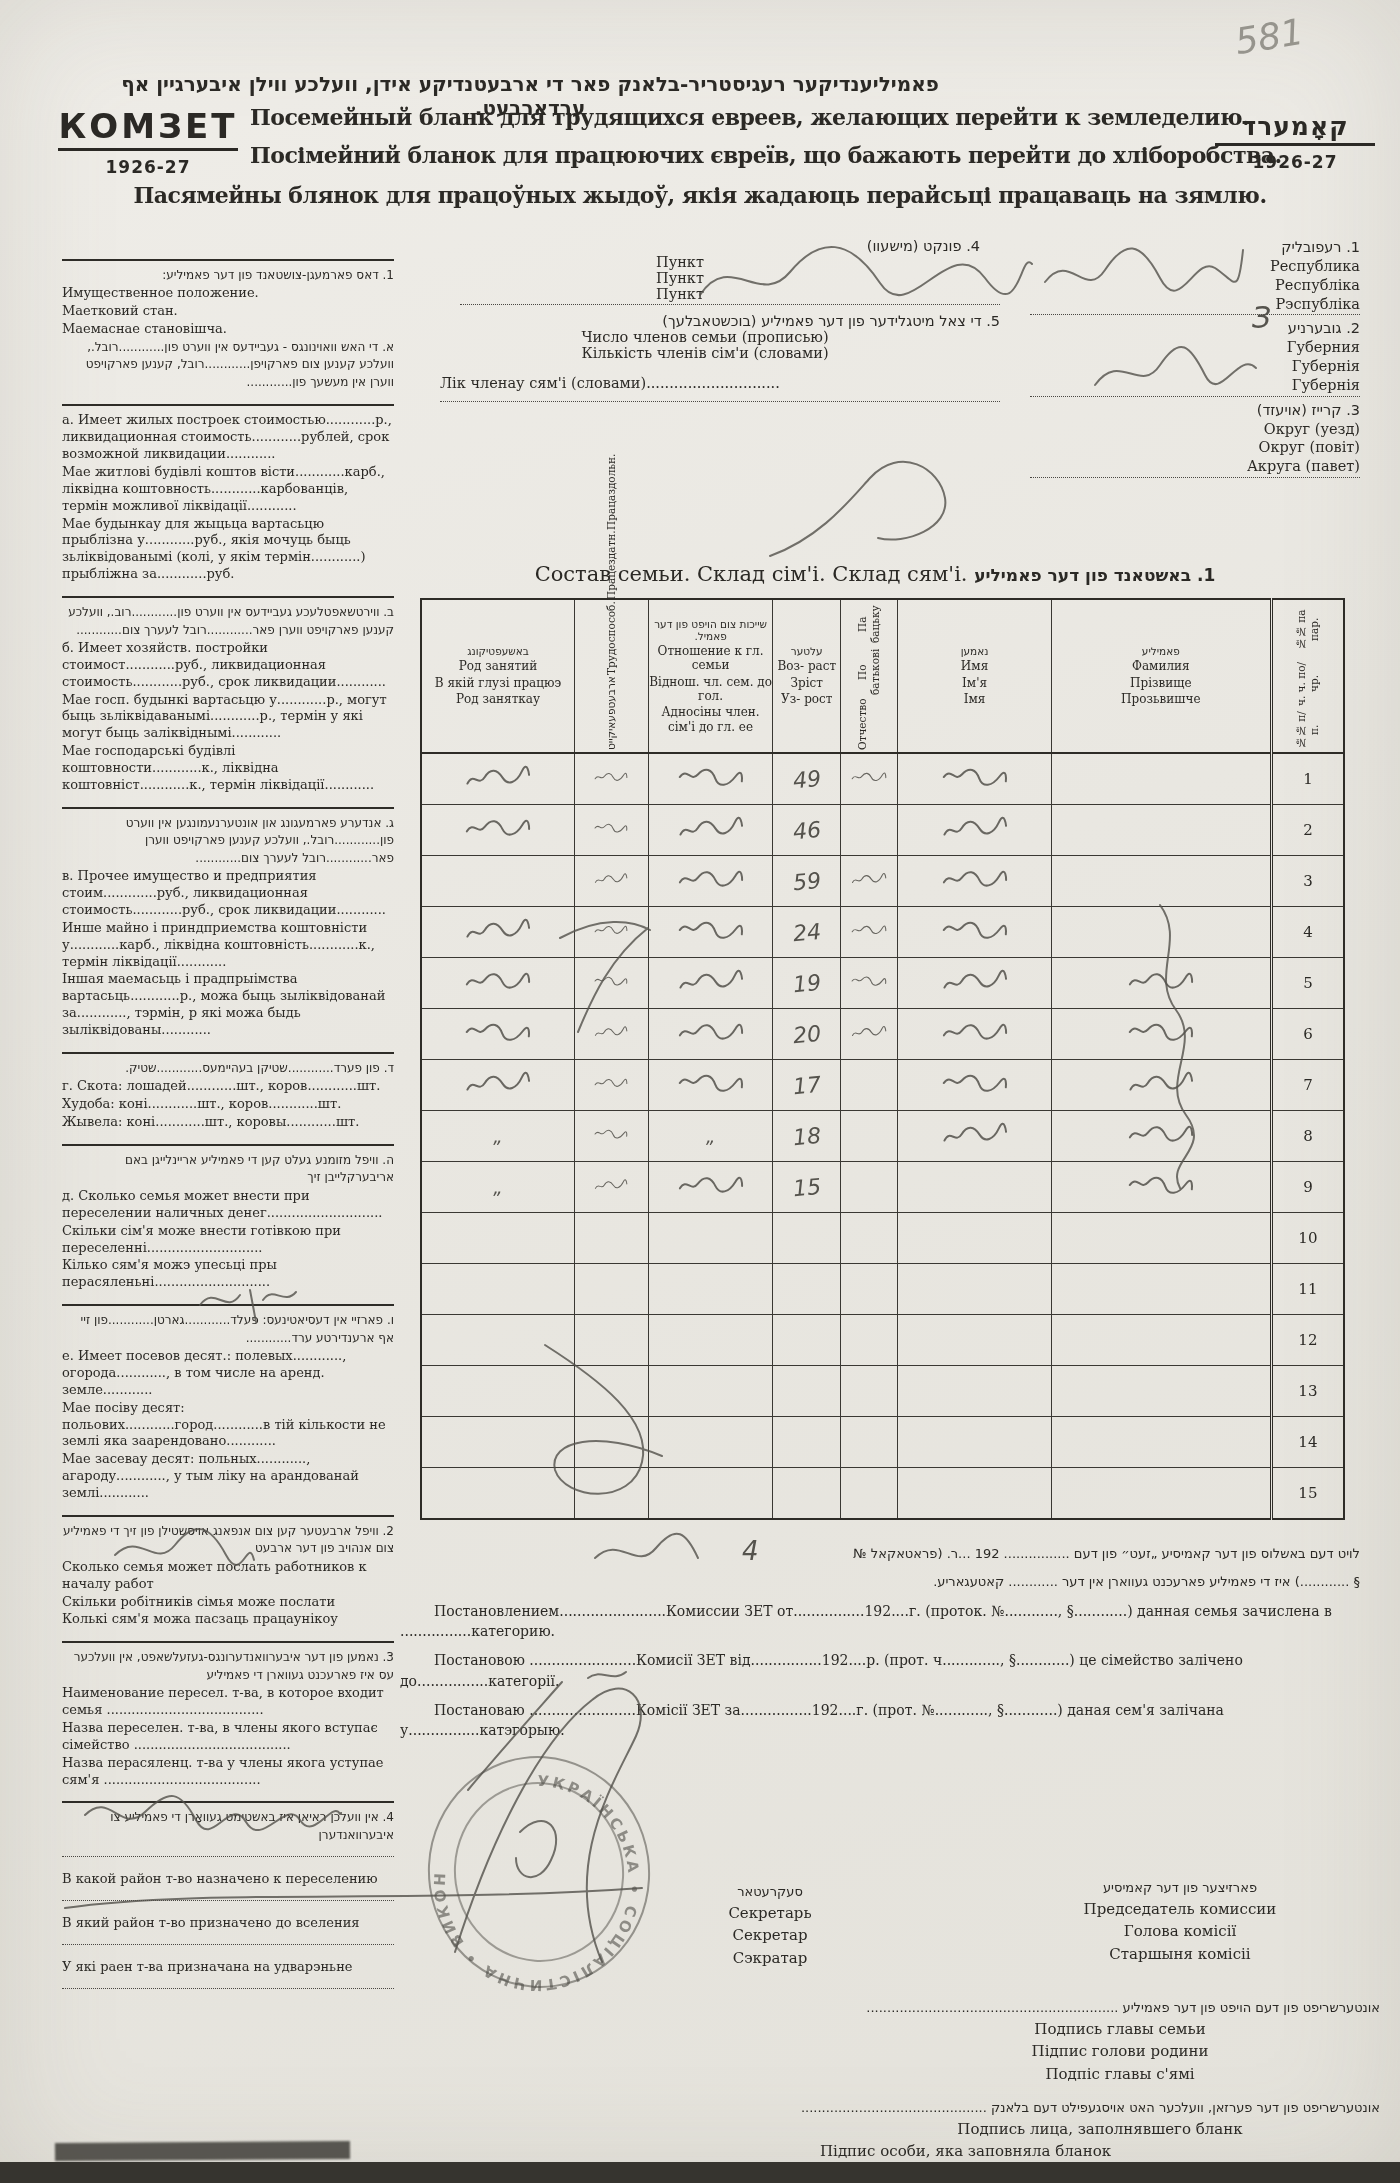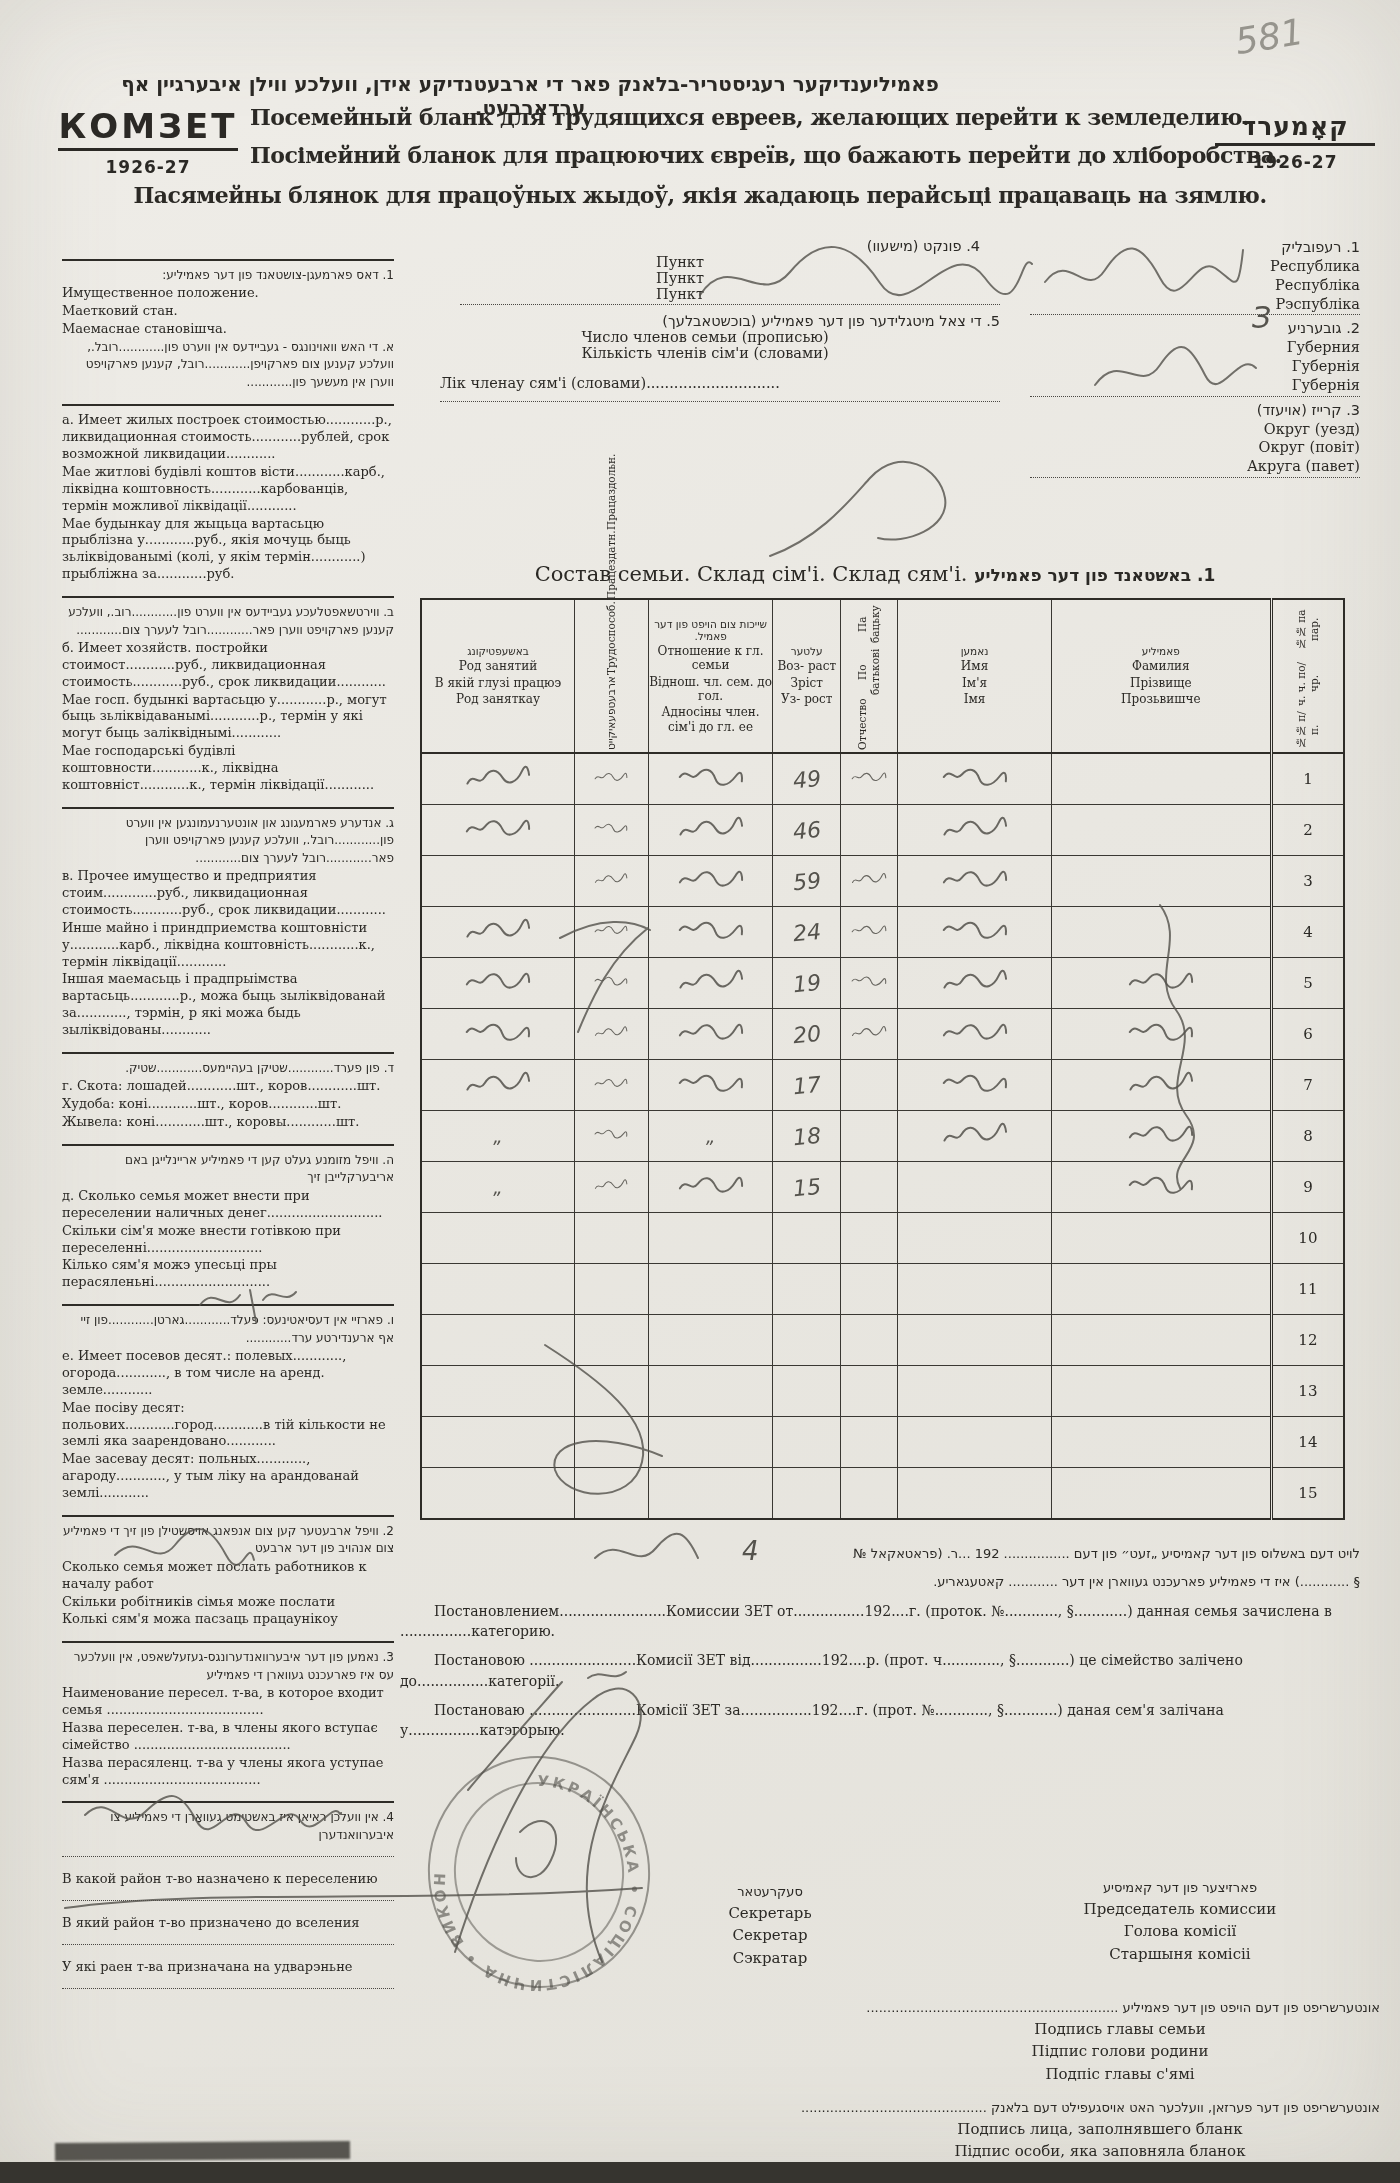--- a/index.html
+++ b/index.html
@@ -540,21 +540,21 @@
   <div class="abs sigblock" style="left:680px;top:1998px;width:700px;text-align:right;">
     <div class="yi" style="padding-left:20px;">אונטערשריפט פון דעם הויפט פון דער פאמיליע .............................................................</div>
     <div style="text-align:center;padding-left:180px;">Подпись главы семьи</div>
     <div style="text-align:center;padding-left:180px;">Підпис голови родини</div>
     <div style="text-align:center;padding-left:180px;">Подпіс главы с'ямі</div>
   </div>
 
   <div class="abs sigblock" style="left:560px;top:2098px;width:820px;text-align:right;">
     <div class="yi">אונטערשריפט פון דער פערזאן, וועלכער האט אויסגעפילט דעם בלאנק .............................................</div>
     <div style="text-align:center;padding-left:260px;">Подпись лица, заполнявшего бланк</div>
-    <div style="text-align:center;padding-left:260px;">Підпис особи, яка заповняла бланок</div>
+    <div style="text-align:left;padding-left:260px;">Підпис особи, яка заповняла бланок</div>
     <div style="text-align:center;padding-left:260px;">Подпіс особы, якая запоўняла блянк</div>
   </div>
 
   <div class="abs darkbar" style="left:55px;top:2142px;width:295px;height:18px;opacity:.8;filter:blur(1px);transform:rotate(-0.4deg);"></div>
   <div class="abs darkbar" style="left:0;top:2162px;width:1400px;height:21px;"></div>
 
   <svg class="overlay" width="1400" height="2183" viewBox="0 0 1400 2183" fill="none" stroke="#53514b" stroke-width="2" stroke-linecap="round" opacity="0.8">
     <path d="M700 295 C730 250,760 308,790 272 S850 238,880 283 S950 230,985 278 S1020 250,1032 264"></path>
     <path d="M770 556 C820 538,850 500,870 478 C900 445,940 468,945 498 C950 528,905 545,878 538"></path>
     <path d="M1045 282 C1070 250,1085 300,1105 270 S1140 240,1160 278 S1195 255,1215 268 S1238 298,1243 250"></path>

